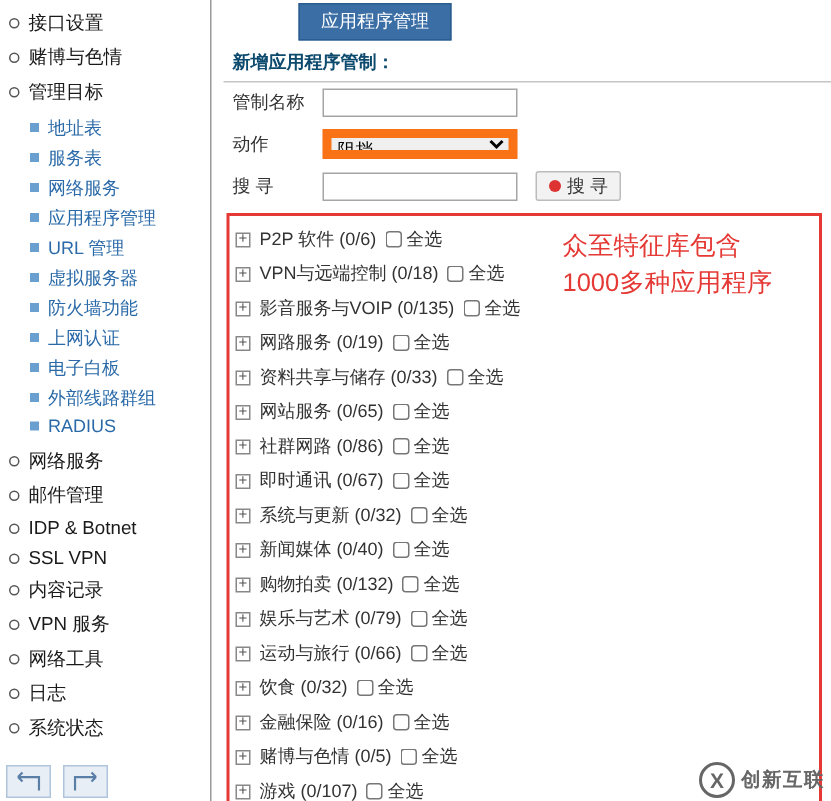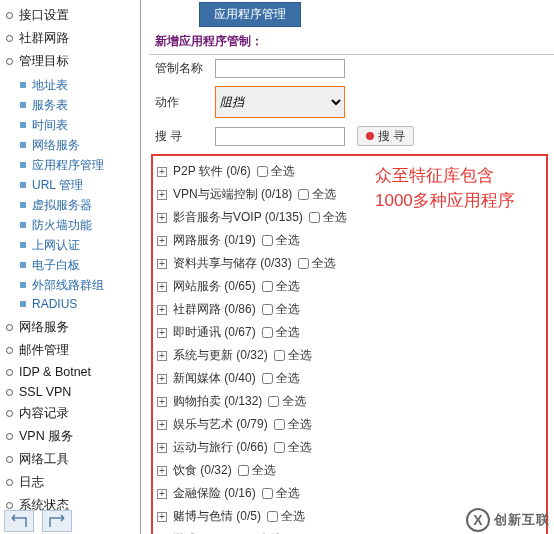--- a/index.html
+++ b/index.html
@@ -6,25 +6,25 @@
   body { font-family: Arial, "Microsoft YaHei", sans-serif; font-size: 12px; color: #333; background: #fff; width: 554px; height: 534px; overflow: hidden; position: relative; }
   .wrap { display: flex; height: 100%; }
   .sidebar { width: 140px; padding: 4px 6px 0 6px; overflow: hidden; }
   .sb-item { display: flex; align-items: center; padding: 3px 0; font-size: 12.5px; color: #1a1a1a; cursor: pointer; }
   .bullet { width: 7px; height: 7px; border-radius: 50%; border: 1px solid #555; margin-right: 6px; flex-shrink: 0; background: #fff; }
   .sb-sub { margin-left: 14px; margin-top: 2px; margin-bottom: 4px; }
   .sb-sub .sub-item { display: flex; align-items: center; padding: 1.5px 0; color: #2a6aa8; cursor: pointer; font-size: 12px; }
   .sq { width: 6px; height: 6px; background: #6aa0d0; margin-right: 6px; flex-shrink: 0; }
   .main { flex: 1; border-left: 1px solid #999; padding: 2px 0 0 8px; position: relative; }
   .tab { display: inline-block; background: #3a6ea5; color: #fff; padding: 3px 14px; font-size: 12px; border: 1px solid #2b5c8f; }
-  .section-title { color: #701a75; font-weight: bold; padding: 6px 4px 4px 6px; border-bottom: 1px solid #c5c5c5; }
+  .section-title { color: #0c4a6e; font-weight: bold; padding: 6px 4px 4px 6px; border-bottom: 1px solid #c5c5c5; }
   .form-row { display: flex; align-items: center; padding: 4px 6px; }
   .form-label { width: 60px; }
   .txt-input { width: 130px; height: 19px; border: 1px solid #a5a5a5; padding: 1px 3px; font-size: 12px; }
-  .sel { width: 130px; height: 32px; border: 1px solid #f97316; font-size: 12px; background: #efefef; font-style: italic; }
+  .sel { width: 130px; height: 20px; border: 6px solid #f97316; font-size: 12px; background: #efefef; }
   .search-row { display: flex; align-items: center; padding: 4px 6px 6px; }
   .btn { display: inline-flex; align-items: center; background: #f2f2f2; border: 1px solid #bcbcbc; padding: 1px 8px; height: 20px; cursor: pointer; font-size: 12px; border-radius: 2px; }
   .btn .dot { width: 8px; height: 8px; background: #d33; border-radius: 50%; margin-right: 4px; }
   .red-box { border: 2px solid #e53935; margin: 2px 6px 0 2px; padding: 4px 2px; position: relative; }
   .red-inner { display: flex; }
   .cat-list { width: 210px; }
   .cat { display: flex; align-items: center; padding: 3px 2px; font-size: 12px; color: #333; }
   .expander { width: 10px; height: 10px; border: 1px solid #888; display: inline-flex; align-items: center; justify-content: center; font-size: 10px; line-height: 1; margin-right: 6px; color: #555; background: #fff; cursor: pointer; flex-shrink: 0; }
   .cat-name { }
   .cb { margin: 0 3px 0 6px; width: 11px; height: 11px; }
@@ -41,38 +41,34 @@
 
 <div class="wrap">
 
   <div class="sidebar">
     <div class="sb-item">
         <span class="bullet"></span>
         <span>接口设置</span>
       </div>
     <div class="sb-item">
         <span class="bullet"></span>
-        <span>社群网路</span>
+        <span>赌博与色情</span>
       </div>
     <div class="sb-item">
         <span class="bullet"></span>
         <span>管理目标</span>
       </div>
     <div class="sb-sub">
       <div class="sub-item">
           <span class="sq"></span>
           <span>地址表</span>
         </div>
       <div class="sub-item">
           <span class="sq"></span>
           <span>服务表</span>
-        </div>
-      <div class="sub-item">
-          <span class="sq"></span>
-          <span>时间表</span>
         </div>
       <div class="sub-item">
           <span class="sq"></span>
           <span>网络服务</span>
         </div>
       <div class="sub-item">
           <span class="sq"></span>
           <span>应用程序管理</span>
         </div>
       <div class="sub-item">

